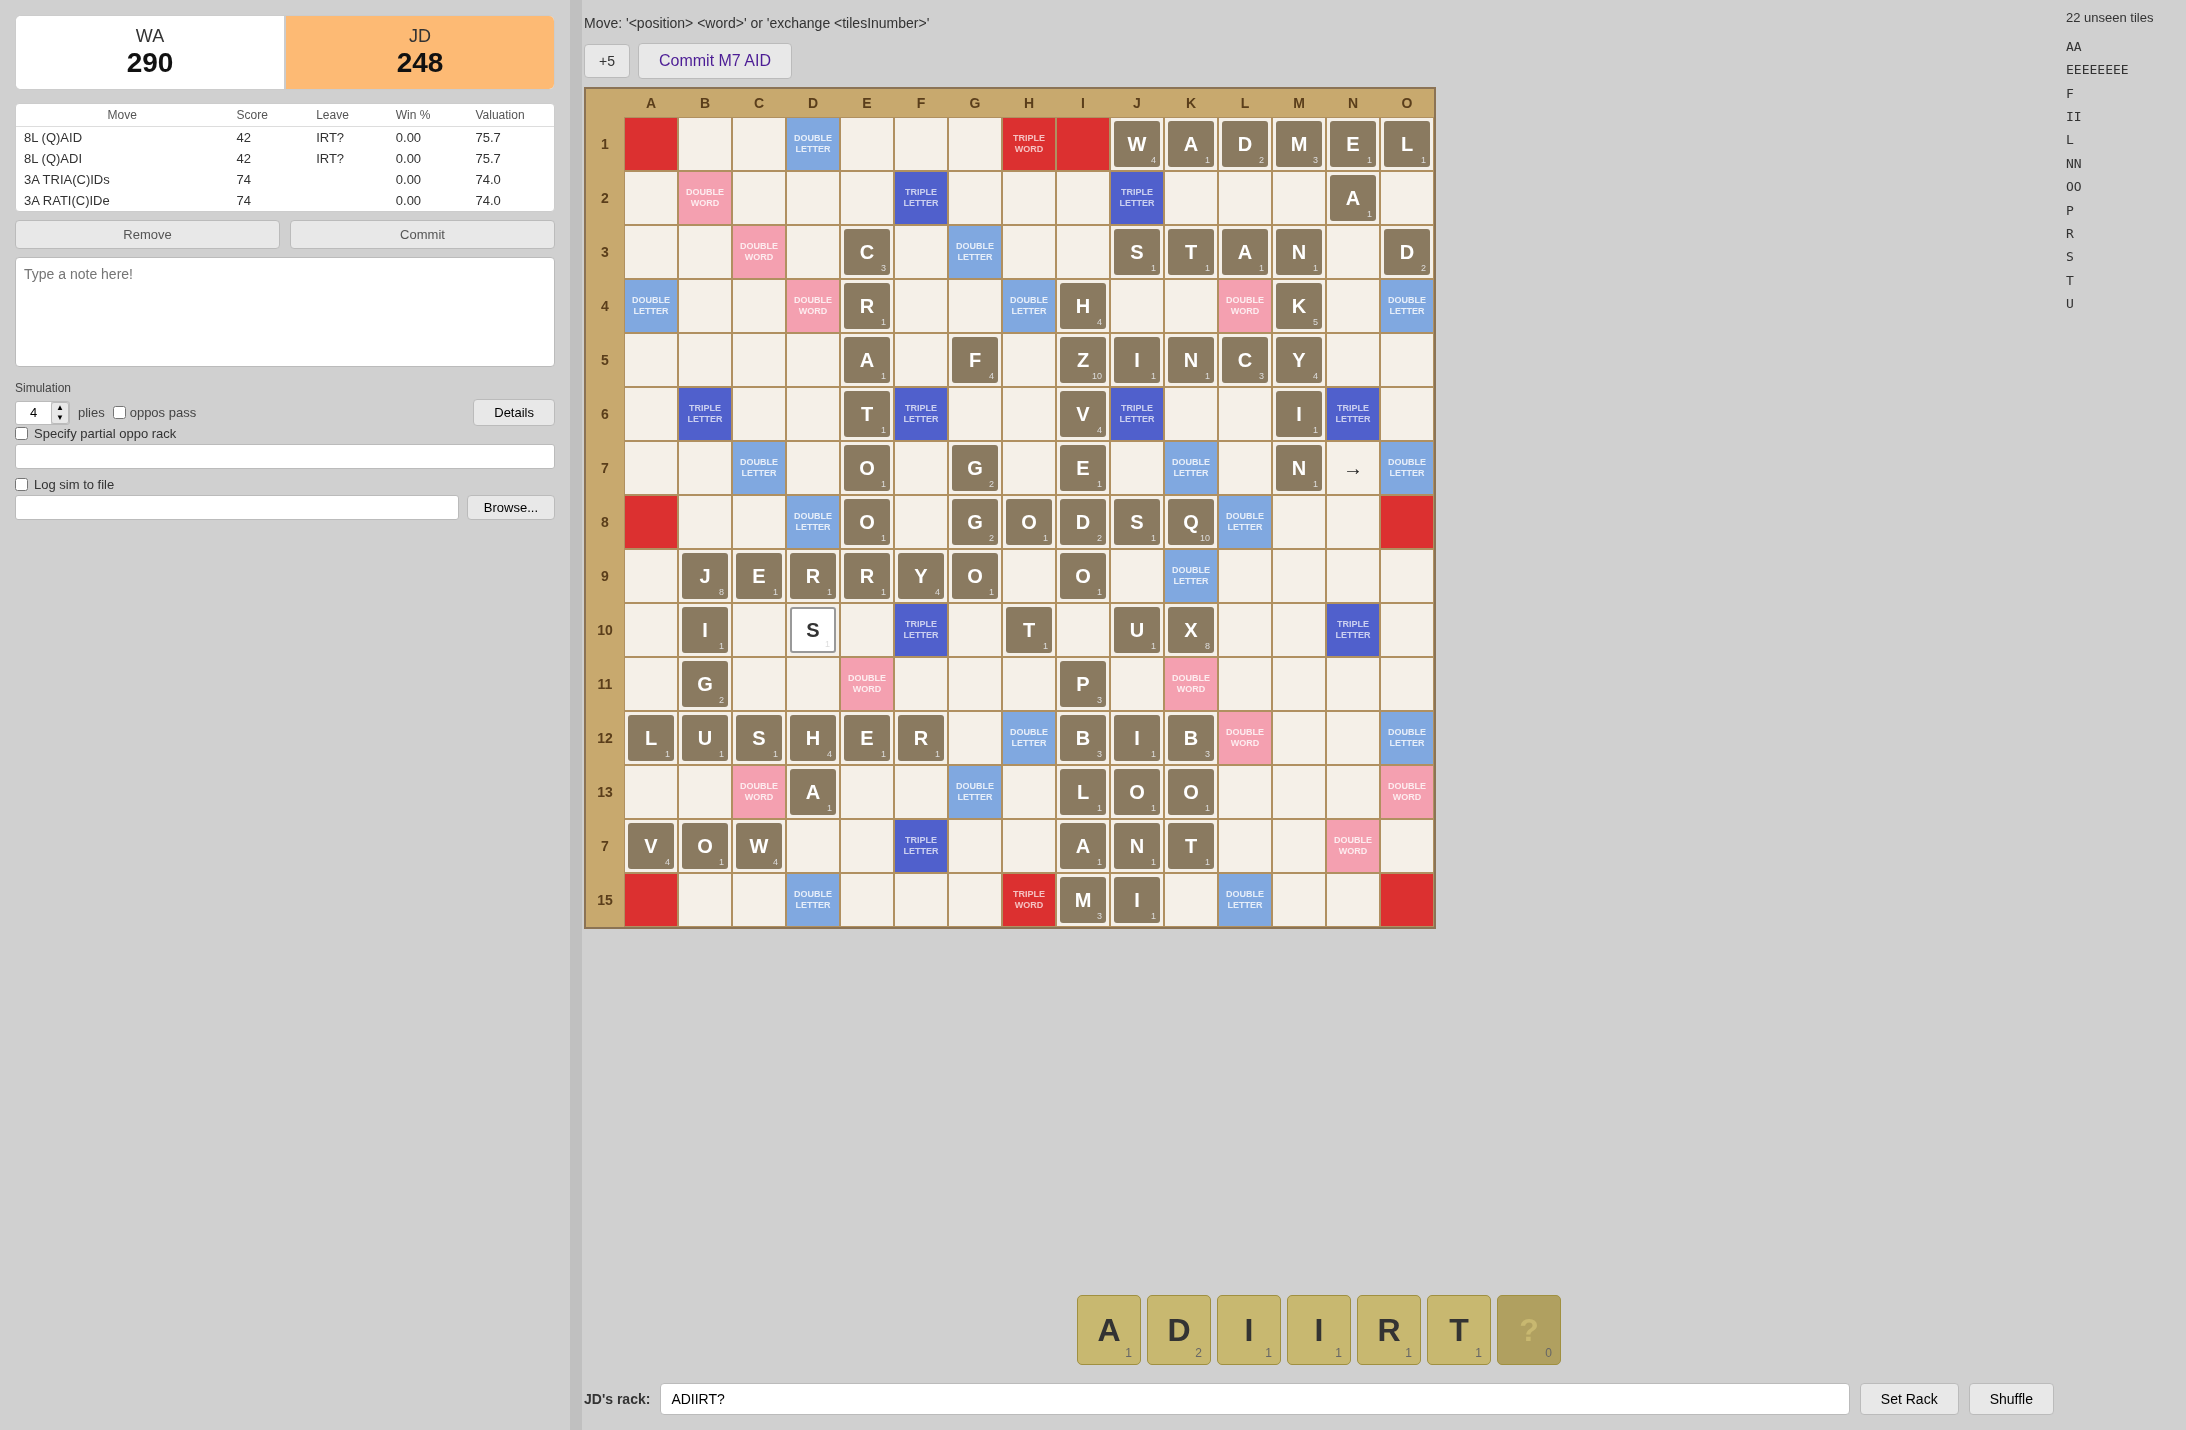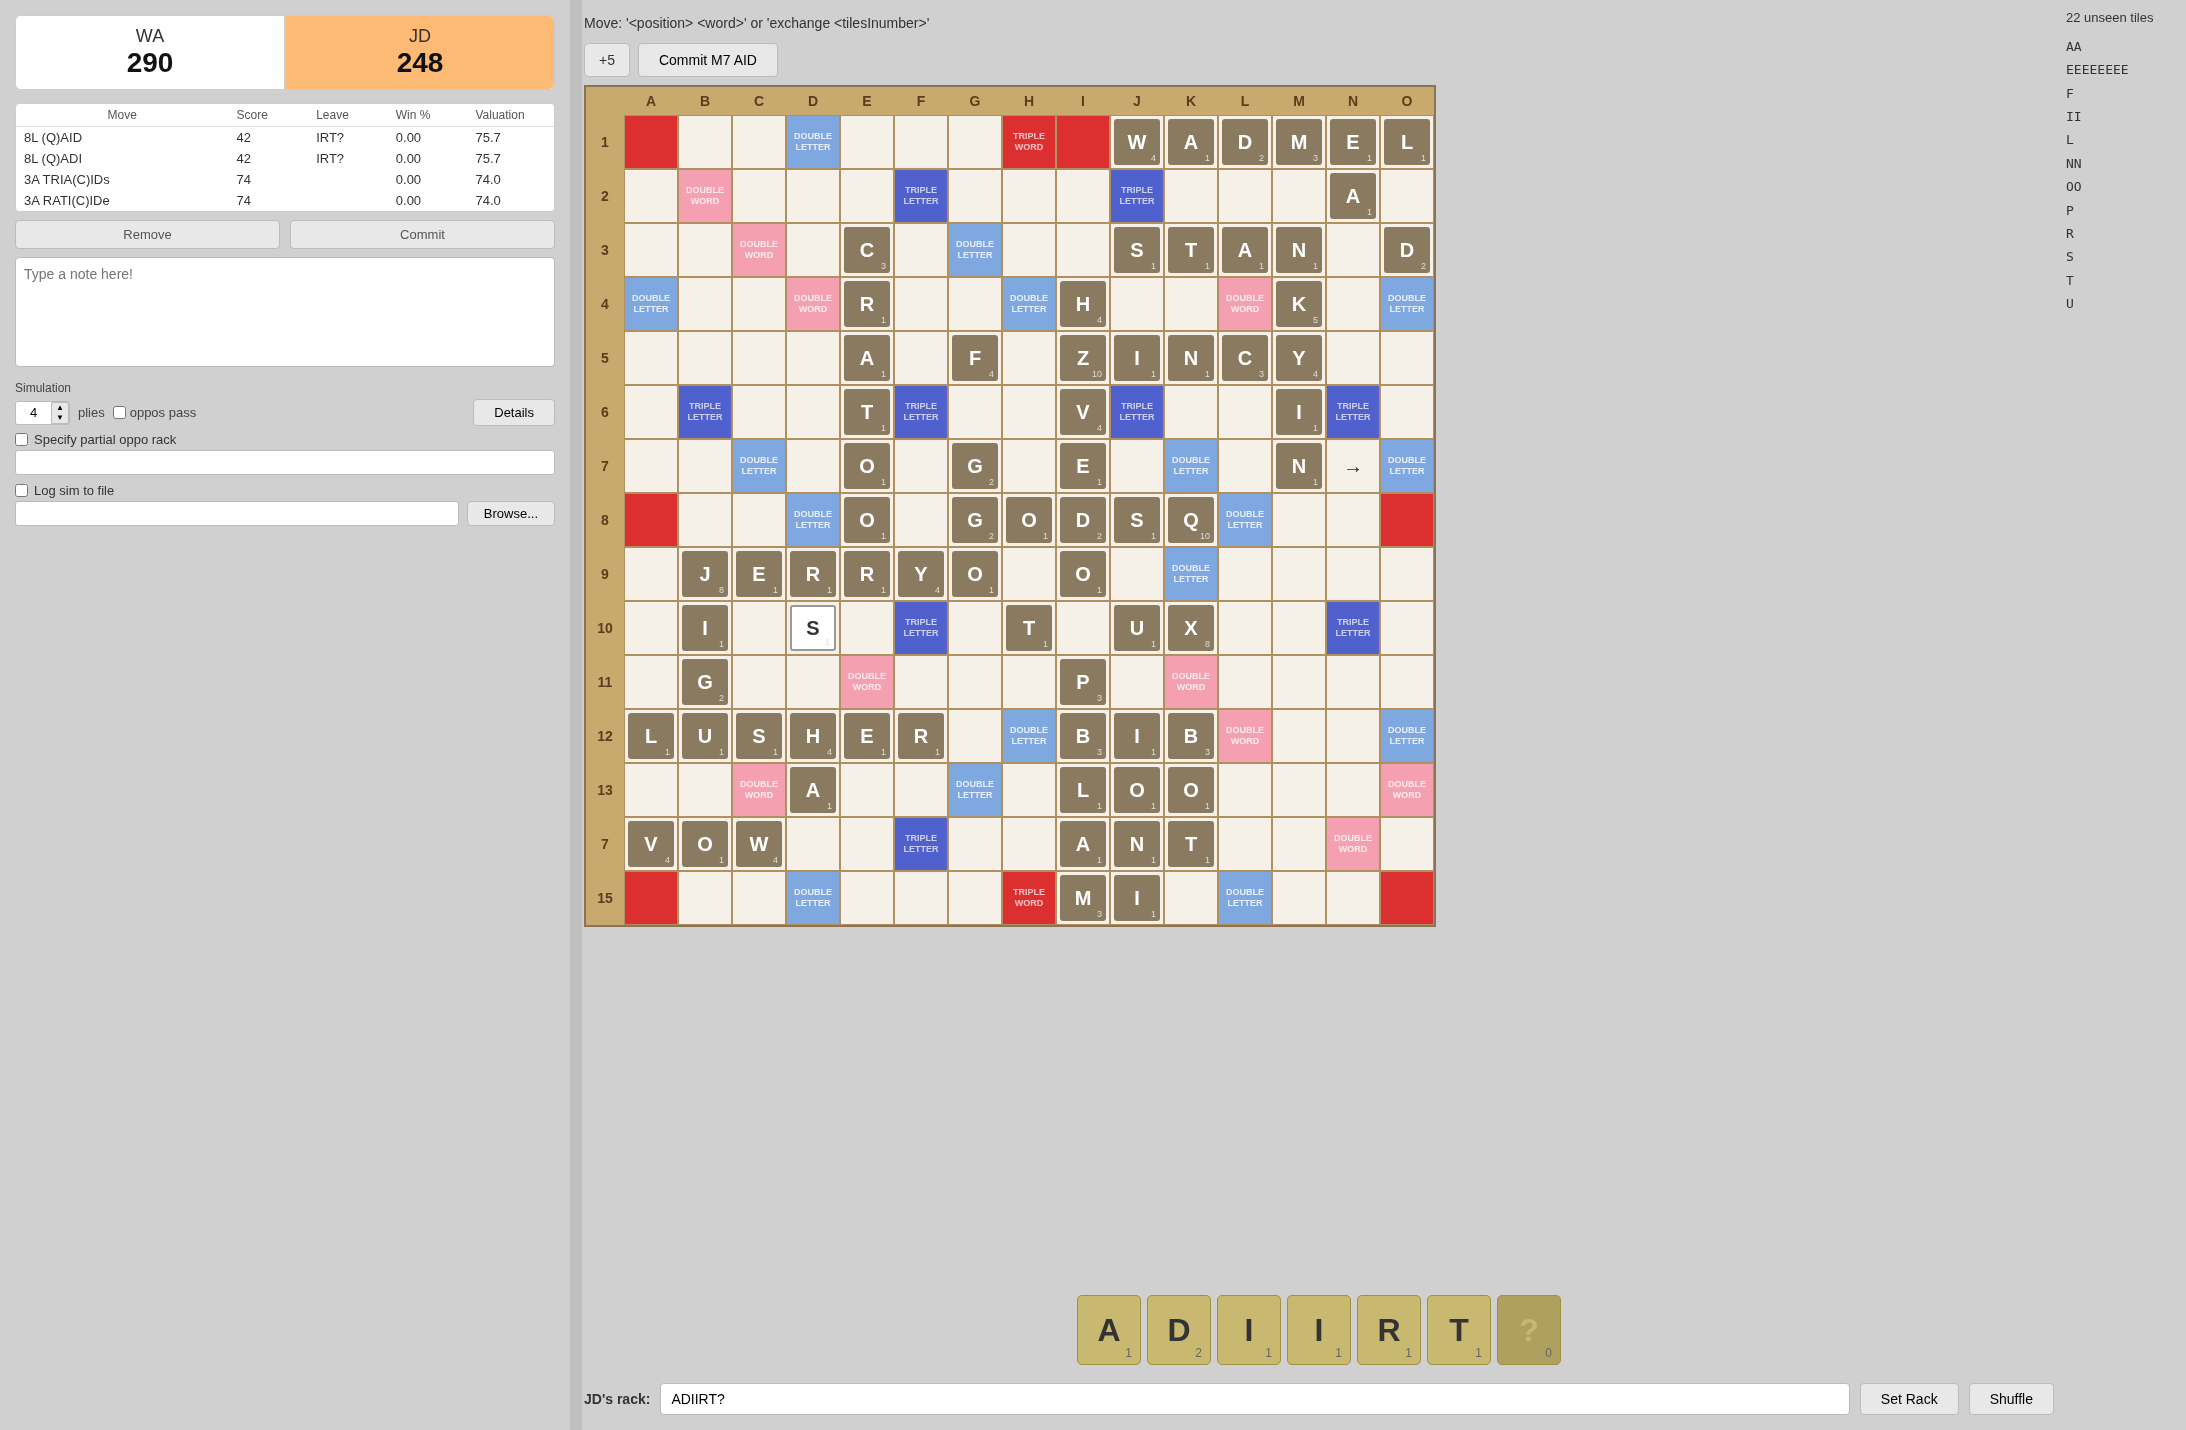--- a/index.html
+++ b/index.html
@@ -178,21 +178,21 @@
     .details-btn {
       padding: 5px 20px;
       border: 1px solid #bbb;
       border-radius: 4px;
       background: #e8e8e8;
       cursor: pointer;
       font-size: 13px;
       margin-left: auto;
     }
 
-    .partial-rack-label { font-size: 13px; color: #333; display: flex; align-items: center; gap: 6px; margin-top: 6px; }
+    .partial-rack-label { font-size: 13px; color: #333; display: flex; align-items: center; gap: 6px; }
     .partial-rack-input {
       width: 100%;
       padding: 4px 6px;
       border: 1px solid #bbb;
       border-radius: 3px;
       background: white;
       font-size: 13px;
       margin-top: 3px;
     }
 
@@ -257,22 +257,22 @@
       background: #e8e8e8;
       font-size: 14px;
       color: #333;
     }
     .commit-btn {
       padding: 8px 20px;
       border: 1px solid #bbb;
       border-radius: 4px;
       background: #e8e8e8;
       cursor: pointer;
-      font-size: 14px;
-      color: #000000;
+      font-size: 16px;
+      color: #4c1d95;
     }
 
     
     .board-wrapper {
       position: relative;
       flex: 1;
     }
     .board-container {
       display: inline-block;
       border: 2px solid #8b7355;

